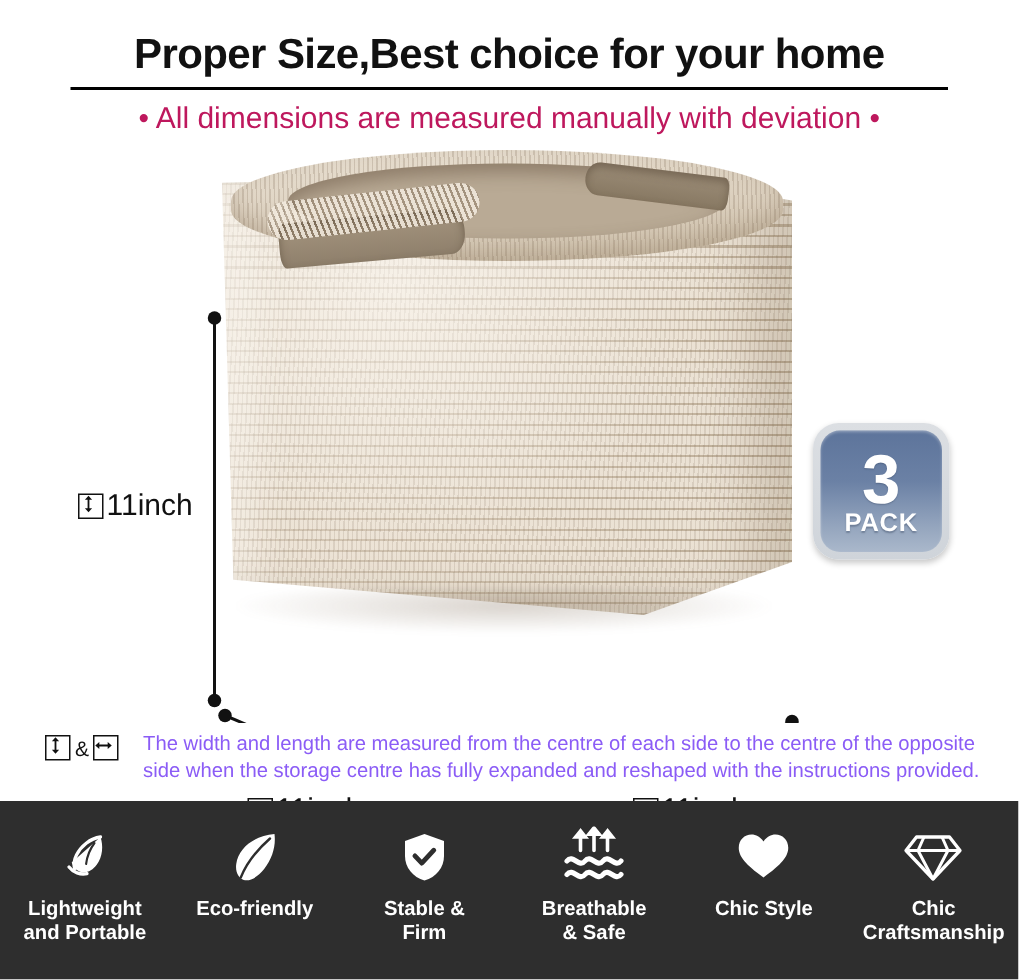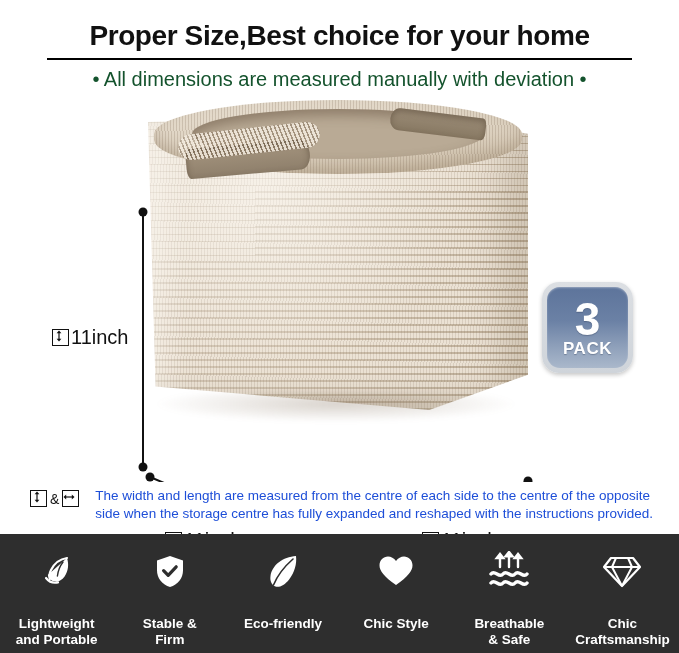--- a/index.html
+++ b/index.html
@@ -31,21 +31,21 @@
     white-space: nowrap;
   }
   .rule {
     height: 2px;
     background: #000000;
     margin: 5px 47px 0 47px;
   }
   .subtitle {
     text-align: center;
     font-size: 20px;
-    color: #14532d;
+    color: #be185d;
     line-height: 26px;
     margin: 6px 0 0 0;
     white-space: nowrap;
   }
 
   
   .stage {
     position: relative;
     width: 678px;
     height: 390px;
@@ -258,21 +258,21 @@
     margin-top: 3px;
   }
   .amp {
     font-size: 14px;
     color: #111111;
   }
   .disc-text {
     margin-left: 16px;
     font-size: 13.5px;
     line-height: 18px;
-    color: #1d4ed8;
+    color: #8b5cf6;
   }
 
   
   .footer {
     position: absolute;
     left: 0;
     top: 534px;
     width: 679px;
     height: 119px;
     background: #2e2e2e;
@@ -289,21 +289,21 @@
     align-items: center;
     text-align: center;
   }
   .feature-icon {
     height: 42px;
     display: flex;
     align-items: center;
     justify-content: center;
   }
   .feature-label {
-    margin-top: 24px;
+    margin-top: 6px;
     color: #ffffff;
     font-size: 13.5px;
     font-weight: bold;
     line-height: 16px;
     white-space: pre-line;
   }
 </style>
 </head>
 <body>
 
@@ -417,64 +417,64 @@
         <path d="M26 11c-3 4-5 9-5.6 14" fill="none" stroke="#2e2e2e" stroke-width="1.4" stroke-linecap="round"></path>
       </svg>
     </div>
     <div class="feature-label">Lightweight
 and Portable</div>
   </div>
 
   <div class="feature">
     <div class="feature-icon">
       <svg width="40" height="40" viewBox="0 0 40 40">
+        <path d="M33 5C20 6 9 14 7.5 25c-.8 5.6 1.8 9.6 5 10.6 4 1.2 9.4-1.8 13.6-7.2C31.6 21.4 34 13 33 5z" fill="#fff"></path>
+        <path d="M30 8C22 15 15 23 10.5 34" fill="none" stroke="#2e2e2e" stroke-width="1.6" stroke-linecap="round"></path>
+      </svg>
+    </div>
+    <div class="feature-label">Eco-friendly</div>
+  </div>
+
+  <div class="feature">
+    <div class="feature-icon">
+      <svg width="40" height="40" viewBox="0 0 40 40">
         <path d="M20 5l13 4.6v10c0 7.6-5.2 14.2-13 16.4-7.8-2.2-13-8.8-13-16.4v-10L20 5z" fill="#fff"></path>
         <path d="M13.6 19.6l4.6 4.8 8-8.6" fill="none" stroke="#2e2e2e" stroke-width="3.2" stroke-linecap="round" stroke-linejoin="round"></path>
       </svg>
     </div>
     <div class="feature-label">Stable &amp;
 Firm</div>
-  </div>
-
-  <div class="feature">
-    <div class="feature-icon">
-      <svg width="40" height="40" viewBox="0 0 40 40">
-        <path d="M33 5C20 6 9 14 7.5 25c-.8 5.6 1.8 9.6 5 10.6 4 1.2 9.4-1.8 13.6-7.2C31.6 21.4 34 13 33 5z" fill="#fff"></path>
-        <path d="M30 8C22 15 15 23 10.5 34" fill="none" stroke="#2e2e2e" stroke-width="1.6" stroke-linecap="round"></path>
-      </svg>
-    </div>
-    <div class="feature-label">Eco-friendly</div>
-  </div>
-
-  <div class="feature">
-    <div class="feature-icon">
-      <svg width="40" height="40" viewBox="0 0 40 40">
-        <path d="M20 34C8 25.4 3.5 20 3.5 14.2 3.5 9 7.4 5.4 12 5.4c3 0 5.9 1.6 8 4.6 2.1-3 5-4.6 8-4.6 4.6 0 8.5 3.6 8.5 8.8C36.5 20 32 25.4 20 34z" fill="#fff"></path>
-      </svg>
-    </div>
-    <div class="feature-label">Chic Style</div>
   </div>
 
   <div class="feature">
     <div class="feature-icon">
       <svg width="44" height="40" viewBox="0 0 44 40">
         <path d="M13 16V5M13 3l-3.2 4h6.4L13 3z" fill="#fff" stroke="#fff" stroke-width="2.4" stroke-linecap="round"></path>
         <path d="M22 16V3M22 1l-3.4 4.2h6.8L22 1z" fill="#fff" stroke="#fff" stroke-width="2.4" stroke-linecap="round"></path>
         <path d="M31 16V5M31 3l-3.2 4h6.4L31 3z" fill="#fff" stroke="#fff" stroke-width="2.4" stroke-linecap="round"></path>
         <path d="M4 23c4-5 8 5 12 0s8 5 12 0 8 5 12 0" fill="none" stroke="#fff" stroke-width="3.4" stroke-linecap="round"></path>
         <path d="M4 32c4-5 8 5 12 0s8 5 12 0 8 5 12 0" fill="none" stroke="#fff" stroke-width="3.4" stroke-linecap="round"></path>
       </svg>
     </div>
     <div class="feature-label">Breathable
 &amp; Safe</div>
   </div>
 
   <div class="feature">
     <div class="feature-icon">
       <svg width="40" height="40" viewBox="0 0 40 40">
+        <path d="M20 34C8 25.4 3.5 20 3.5 14.2 3.5 9 7.4 5.4 12 5.4c3 0 5.9 1.6 8 4.6 2.1-3 5-4.6 8-4.6 4.6 0 8.5 3.6 8.5 8.8C36.5 20 32 25.4 20 34z" fill="#fff"></path>
+      </svg>
+    </div>
+    <div class="feature-label">Chic Style</div>
+  </div>
+
+  <div class="feature">
+    <div class="feature-icon">
+      <svg width="40" height="40" viewBox="0 0 40 40">
         <path d="M9 7h22l7 9-18 19L2 16 9 7z" fill="none" stroke="#fff" stroke-width="2.2" stroke-linejoin="round"></path>
         <path d="M2 16h36M14 7l-4 9 10 19M26 7l4 9-10 19" fill="none" stroke="#fff" stroke-width="2" stroke-linejoin="round"></path>
       </svg>
     </div>
     <div class="feature-label">Chic
 Craftsmanship</div>
   </div>
 
 </div>
 

